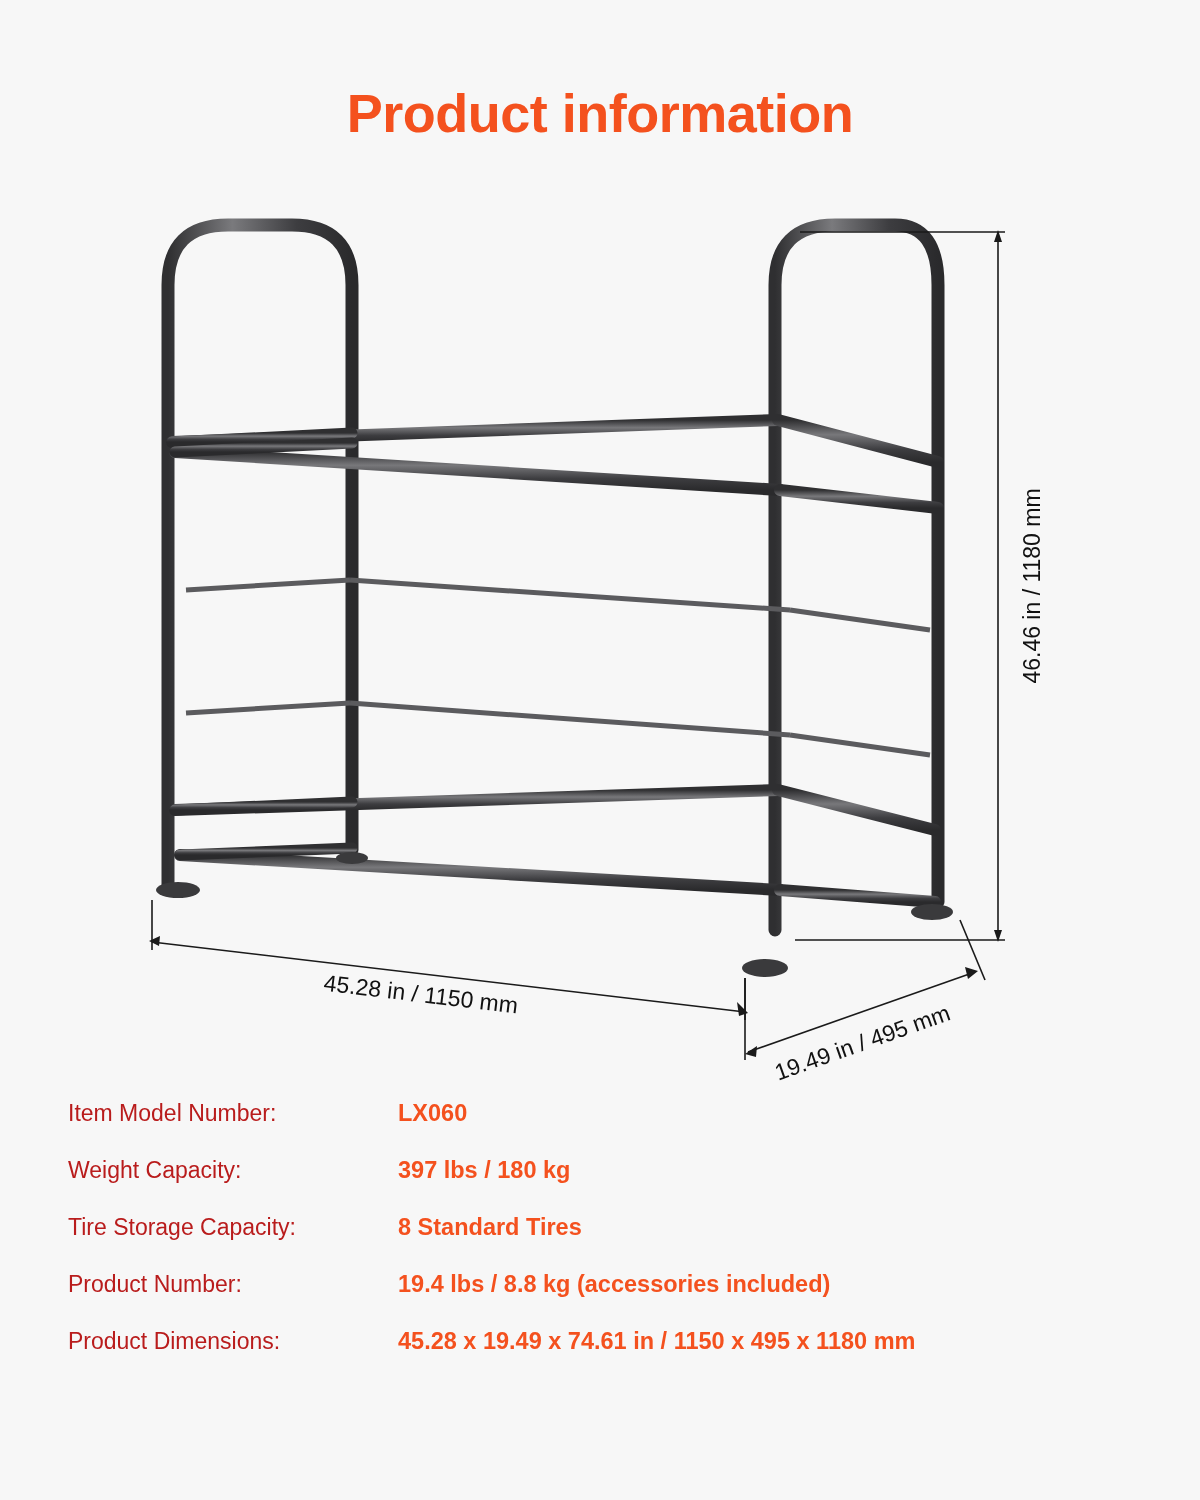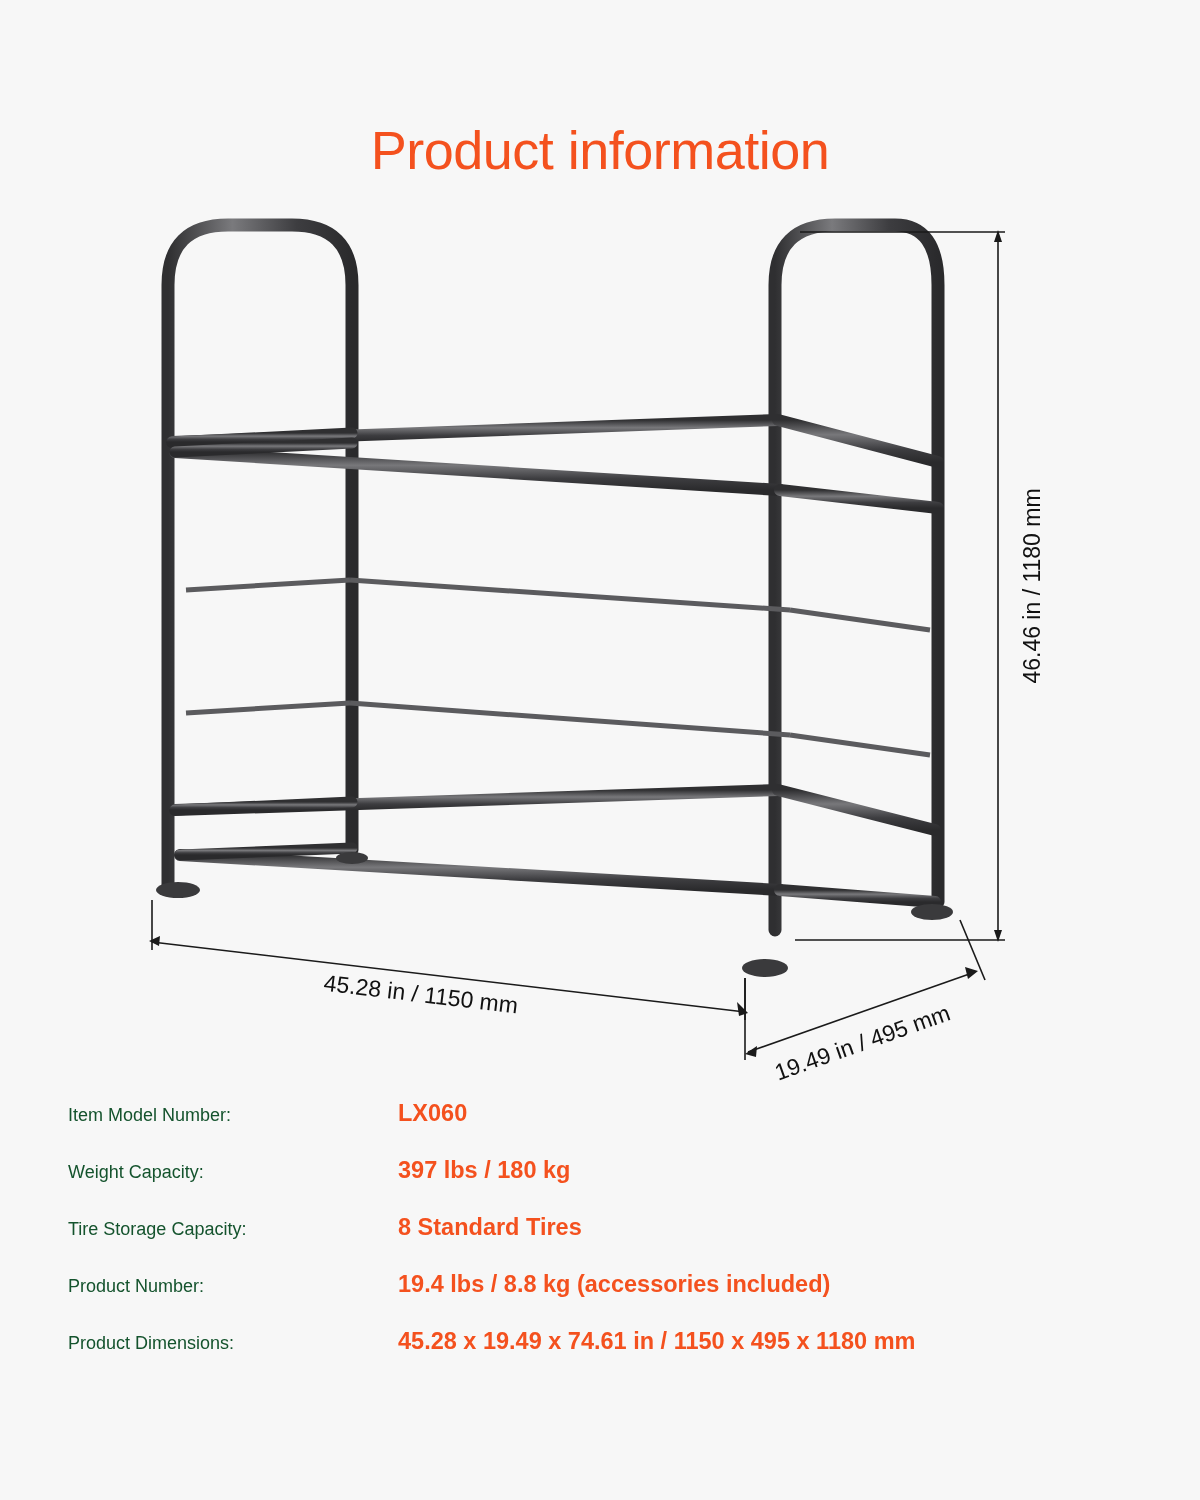--- a/index.html
+++ b/index.html
@@ -13,24 +13,23 @@
     overflow: hidden;
   }
 
   .page-title {
     position: absolute;
     top: 82px;
     left: 0;
     width: 1200px;
     text-align: center;
     font-size: 54px;
-    font-weight: normal;
+    font-weight: bold;
     color: #f4511e;
     letter-spacing: -0.5px;
-    margin-top: 37px;
   }
 
   .diagram {
     position: absolute;
     top: 190px;
     left: 0;
     width: 1200px;
     height: 900px;
   }
 
@@ -41,22 +40,22 @@
     width: 1090px;
   }
 
   .spec-row {
     display: flex;
     align-items: baseline;
     height: 57px;
   }
   .spec-label {
     width: 330px;
-    font-size: 18px;
-    color: #14532d;
+    font-size: 23px;
+    color: #b91c1c;
     text-align: left;
   }
   .spec-value {
     font-size: 23.5px;
     font-weight: bold;
     color: #f4511e;
     white-space: nowrap;
     text-align: right;
   }
 </style>

